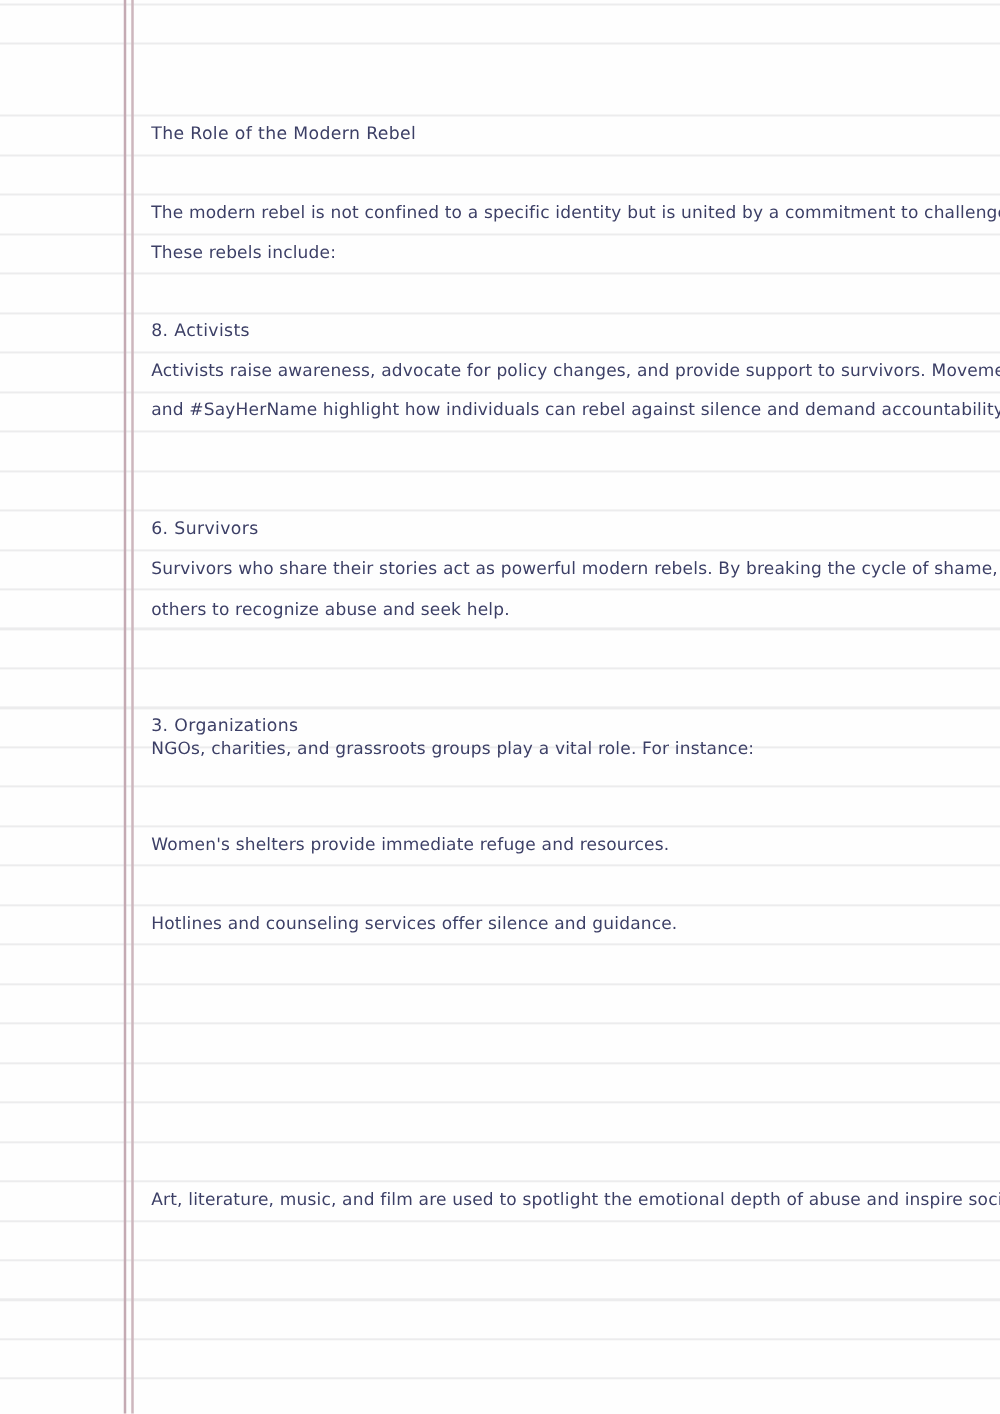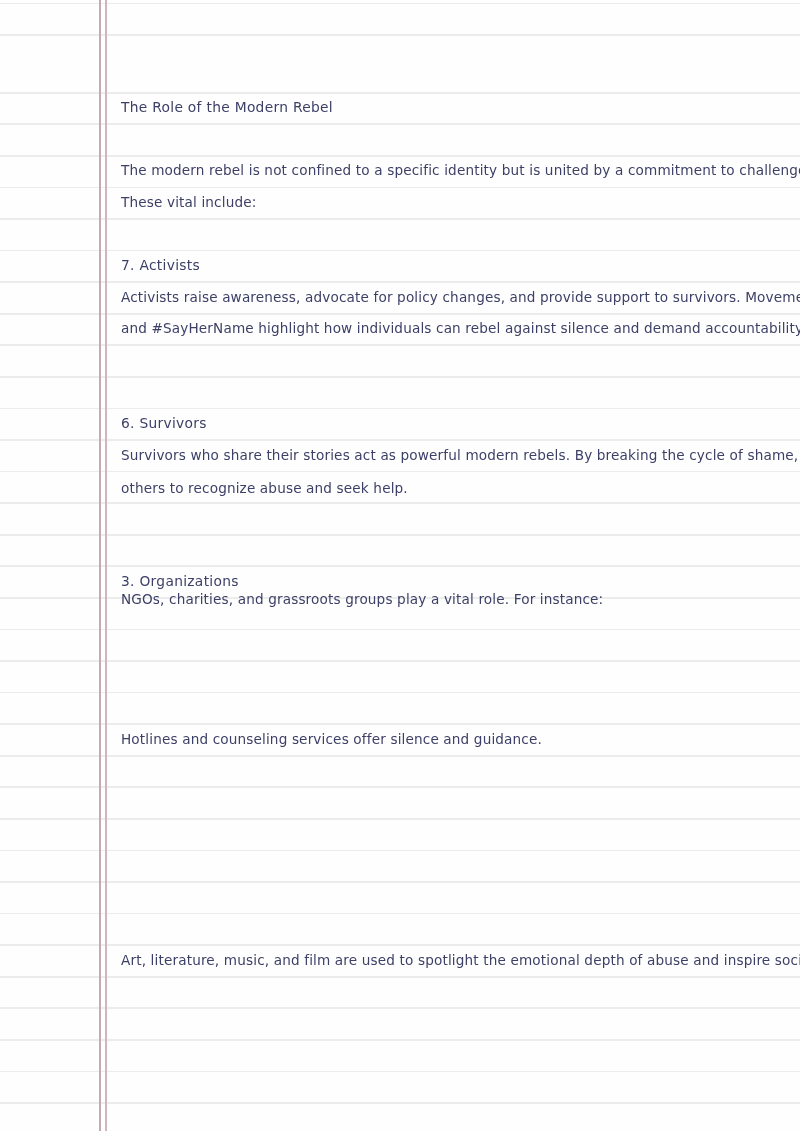--- a/index.html
+++ b/index.html
@@ -91,38 +91,39 @@
   <div id="ruled-lines"></div>
   <div id="margin-rule-outer"></div>
   <div id="margin-rule-inner"></div>
 
   <div id="text-column">
 
     <div class="note-line heading" style="top:92.3px">The Role of the Modern Rebel</div>
 
     <div class="note-line" style="top:155.4px">The modern rebel is not confined to a specific identity but is united by a commitment to challenge domestic violence.</div>
 
-    <div class="note-line" style="top:187.0px">These vital include:</div>
+    <div class="note-line" style="top:187.0px">These rebels include:</div>
 
-    <div class="note-line heading" style="top:250.1px">7. Activists</div>
+    <div class="note-line heading" style="top:250.1px">8. Activists</div>
 
     <div class="note-line" style="top:281.7px">Activists raise awareness, advocate for policy changes, and provide support to survivors. Movements like #MeToo</div>
 
     <div class="note-line" style="top:313.3px">and #SayHerName highlight how individuals can rebel against silence and demand accountability.</div>
 
     <div class="note-line heading" style="top:408.0px">6. Survivors</div>
 
     <div class="note-line" style="top:439.6px">Survivors who share their stories act as powerful modern rebels. By breaking the cycle of shame, they empower</div>
 
     <div class="note-line" style="top:473px">others to recognize abuse and seek help.</div>
 
     <div class="note-line heading" style="top:566.0px">3. Organizations</div>
 
     <div class="note-line" style="top:584px">NGOs, charities, and grassroots groups play a vital role. For instance:</div>
 
+    <div class="note-line" style="top:660.7px">Women's shelters provide immediate refuge and resources.</div>
 
     <div class="note-line" style="top:723.9px">Hotlines and counseling services offer silence and guidance.</div>
 
 
 
     <div class="note-line" style="top:945.0px">Art, literature, music, and film are used to spotlight the emotional depth of abuse and inspire societal change.</div>
 
   </div>
 </div>
 

